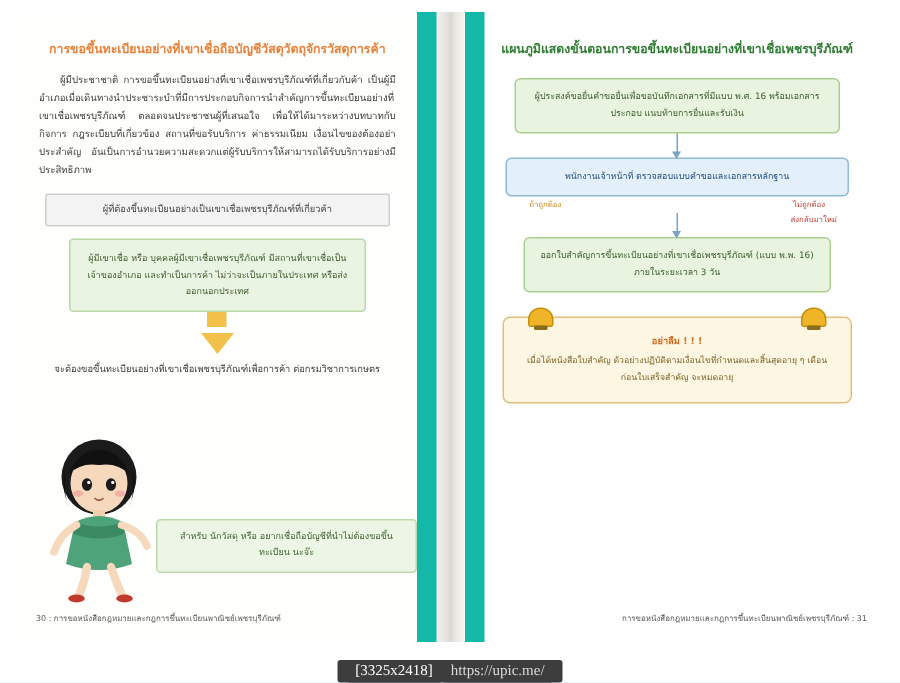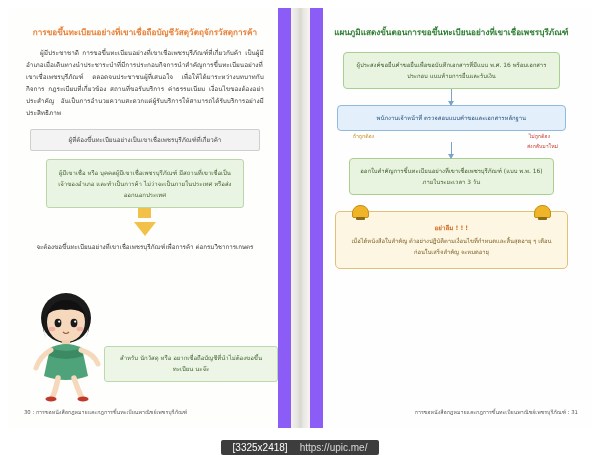--- a/index.html
+++ b/index.html
@@ -17,21 +17,21 @@
   .page-wrap {
     position: absolute;
     left: 0; top: 0;
     width: 600px; height: 455px;
     background: #ffffff;
   }
   .spread {
     position: absolute;
     left: 8px; top: 8px;
     width: 584px; height: 420px;
-    background: #8b5cf6;
+    background: #14b8a6;
     display: flex;
     gap: 13px;
   }
   .page {
     position: relative;
     height: 100%;
     box-sizing: border-box;
   }
   .page-left {
     width: 282px;
@@ -254,21 +254,21 @@
     color: #555;
     font-size: 5.3px;
   }
 
   
   .watermark {
     position: absolute;
     left: 0; right: 0;
     bottom: 2px;
     text-align: center;
-    font-family: Liberation Sans, sans-serif;
+    font-family: Liberation Serif, serif;
     font-size: 10px;
     color: #ffffff;
   }
   .watermark span {
     background: #3d3d3d;
     padding: 2px 6px;
     border-radius: 2px;
   }
   .wm-dims { color: #ffffff; }
   .wm-url { color: #d8d8d8; }

